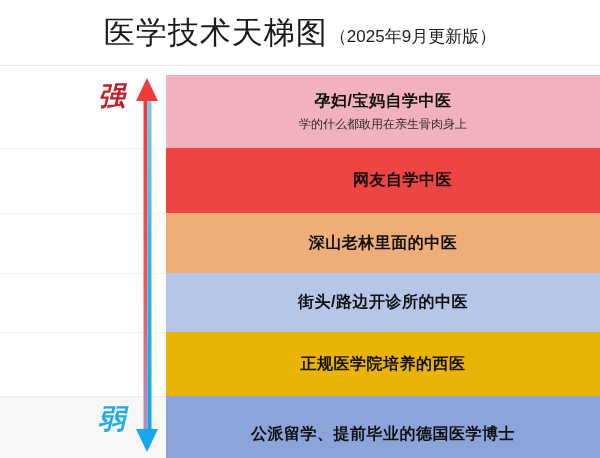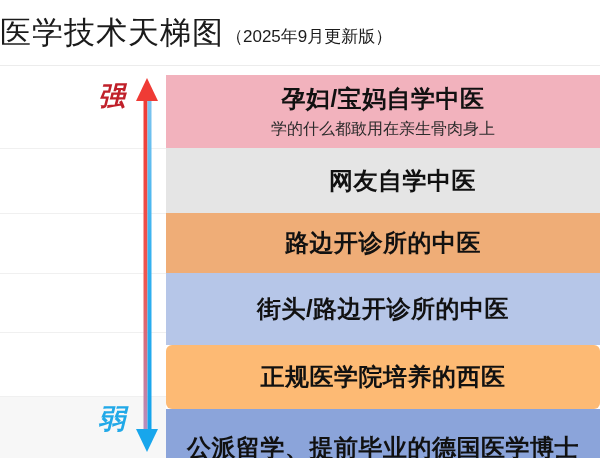--- a/index.html
+++ b/index.html
@@ -43,21 +43,21 @@
 
   
   #title-area {
     position: absolute;
     left: 0;
     top: 0;
     width: 600px;
     height: 66px;
     display: flex;
     align-items: center;
-    justify-content: flex-start;
+    justify-content: center;
     z-index: 4;
     white-space: nowrap;
   }
   #title-main {
     font-size: 31px;
     letter-spacing: 1px;
     color: #1b1b1b;
     font-weight: 400;
   }
   #title-sub {
@@ -110,30 +110,30 @@
   .band {
     position: relative;
     box-sizing: border-box;
     width: 434px;
     display: flex;
     flex-direction: column;
     align-items: center;
     justify-content: center;
   }
   .band-title {
-    font-size: 24px;
+    font-size: 16px;
     font-weight: bold;
     color: #111111;
     letter-spacing: 0.5px;
     text-align: center;
     line-height: 1.15;
   }
   .band-sub {
     margin-top: 7px;
-    font-size: 16px;
+    font-size: 12px;
     font-weight: normal;
     color: #2b2b2b;
     text-align: center;
     line-height: 1.1;
   }
 </style>
 </head>
 <body>
 
 <div id="canvas">
@@ -181,30 +181,30 @@
   </div>
 
   <div class="axis-label" id="axis-label-strong">强</div>
   <div class="axis-label" id="axis-label-weak">弱</div>
 
   <div id="bands">
       <div class="band" style="background: rgb(242, 178, 189); height: 73px;">
         <div class="band-title">孕妇/宝妈自学中医</div>
         <div class="band-sub">学的什么都敢用在亲生骨肉身上</div>
       </div>
-      <div class="band" style="background: #e5e5e5; height: 65px; padding-left: 39px;">
+      <div class="band" style="background: #ef4444; height: 65px; padding-left: 39px;">
         <div class="band-title">网友自学中医</div>
       </div>
       <div class="band" style="background: rgb(239, 173, 119); height: 60px;">
-        <div class="band-title">路边开诊所的中医</div>
-      </div>
-      <div class="band" style="background: rgb(182, 198, 232); height: 72px;">
+        <div class="band-title">深山老林里面的中医</div>
+      </div>
+      <div class="band" style="background: rgb(182, 198, 232); height: 59px;">
         <div class="band-title">街头/路边开诊所的中医</div>
       </div>
-      <div class="band" style="background: #fdba74; height: 64px; border-radius: 6px;">
+      <div class="band" style="background: #eab308; height: 64px;">
         <div class="band-title">正规医学院培养的西医</div>
       </div>
       <div class="band" style="background: rgb(139, 164, 218); height: 77px;">
         <div class="band-title">公派留学、提前毕业的德国医学博士</div>
       </div>
     </div>
 
 </div>
 
 </body></html>

